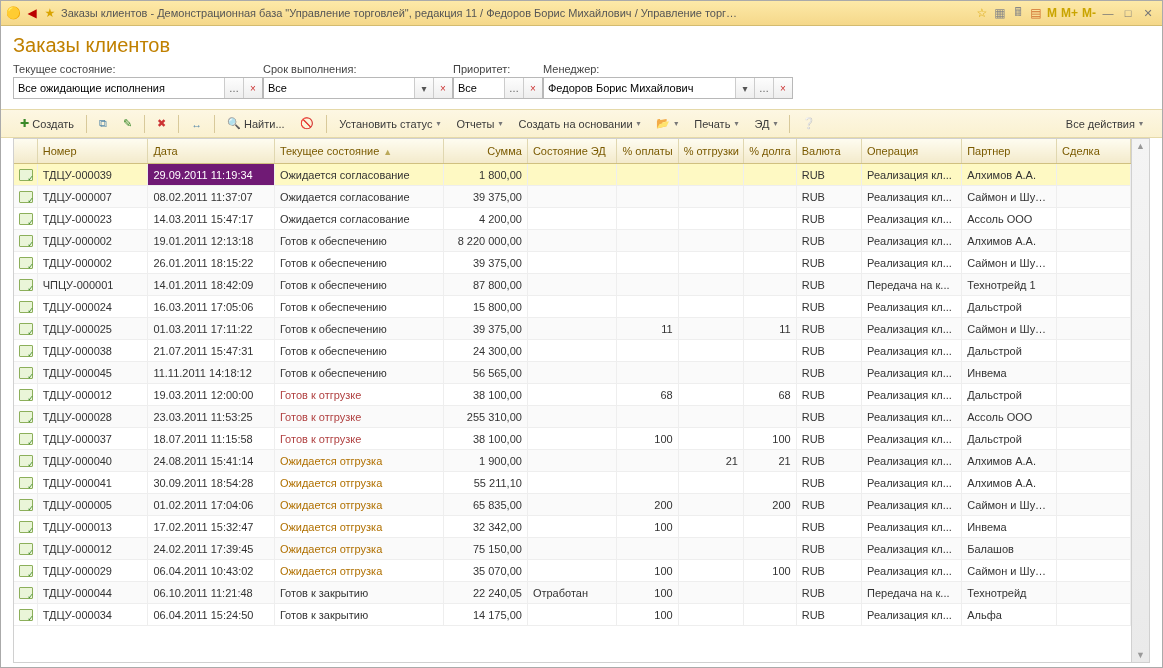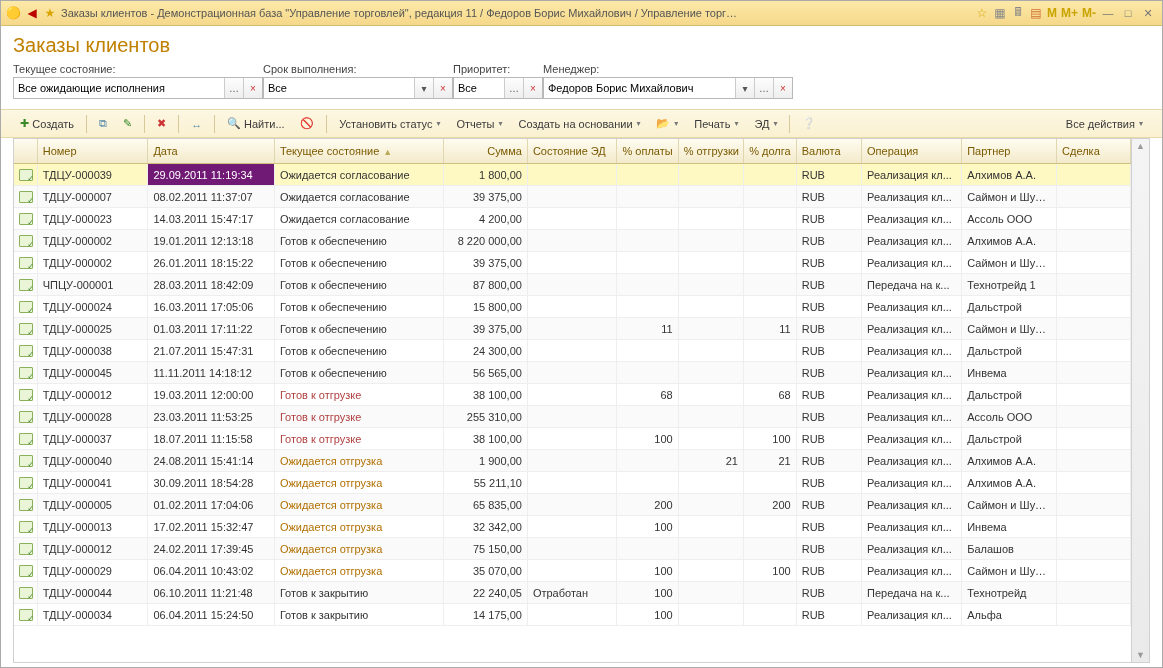--- a/index.html
+++ b/index.html
@@ -274,21 +274,21 @@
                 <td class="num"></td>
                 <td class="num"></td>
                 <td>RUB</td>
                 <td>Реализация кл...</td>
                 <td>Саймон и Шуст...</td>
                 <td></td>
               </tr>
               <tr>
                 <td><span class="rowic"></span></td>
                 <td>ЧПЦУ-000001</td>
-                <td class="datecol">28.03.2011 18:42:09</td>
+                <td class="datecol">14.01.2011 18:42:09</td>
                 <td class="">Готов к обеспечению</td>
                 <td class="num">87 800,00</td>
                 <td></td>
                 <td class="num"></td>
                 <td class="num"></td>
                 <td class="num"></td>
                 <td>RUB</td>
                 <td>Передача на к...</td>
                 <td>Технотрейд 1</td>
                 <td></td>

